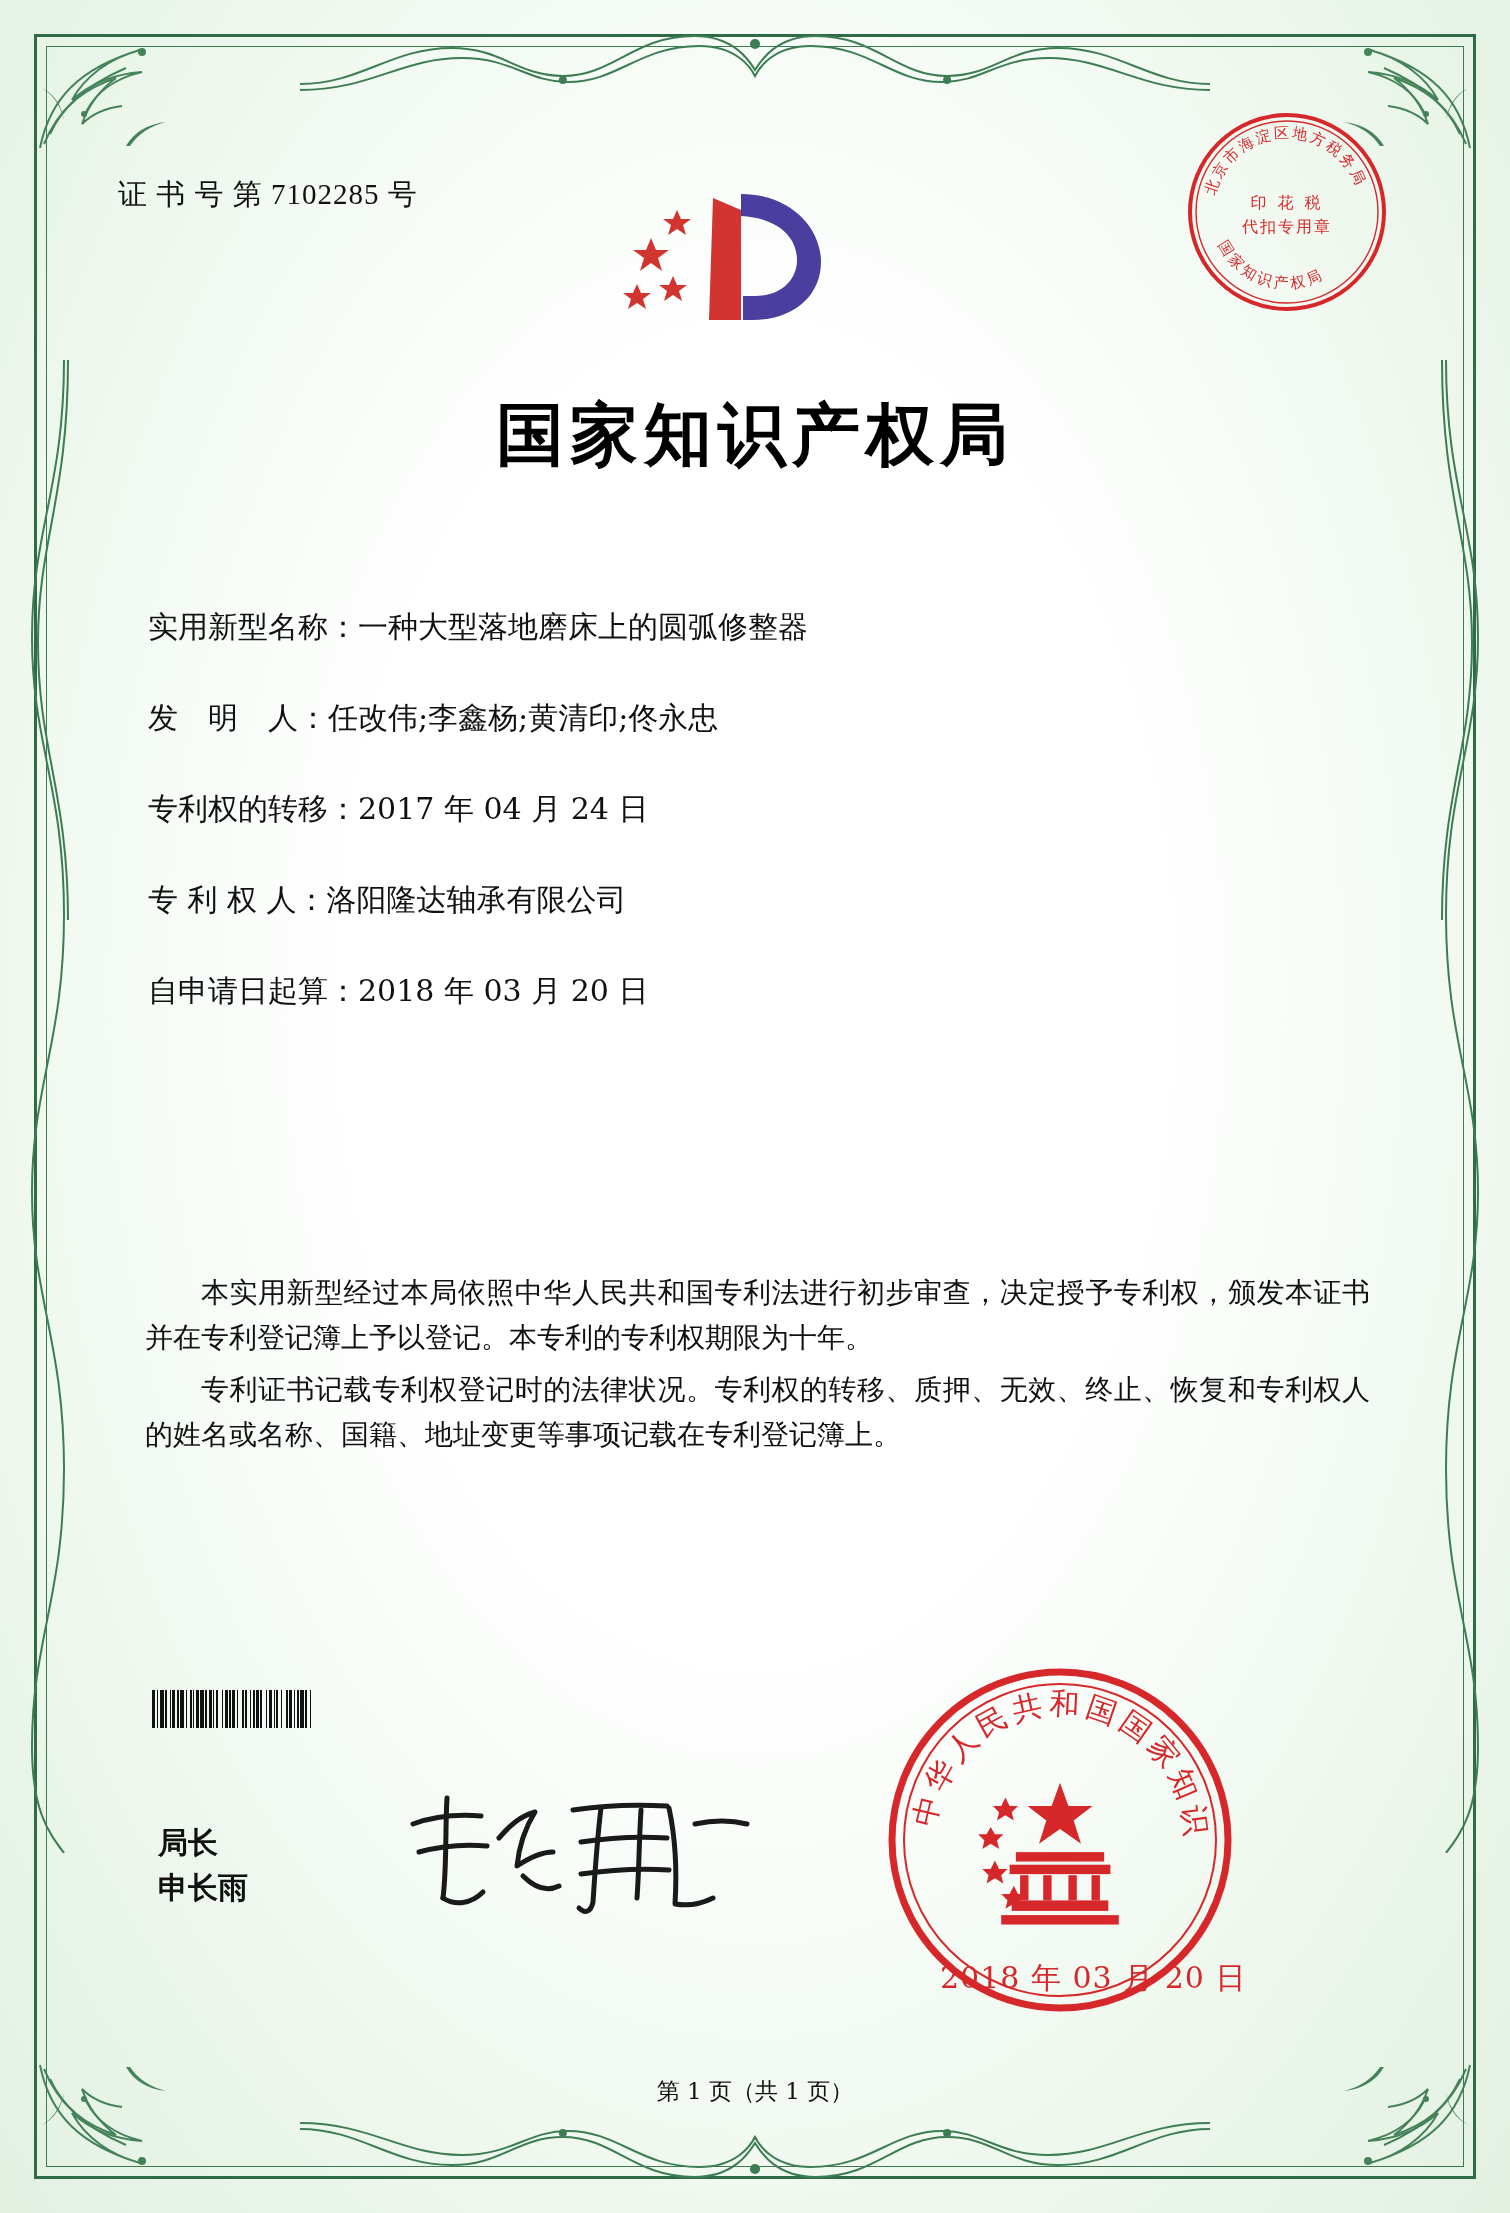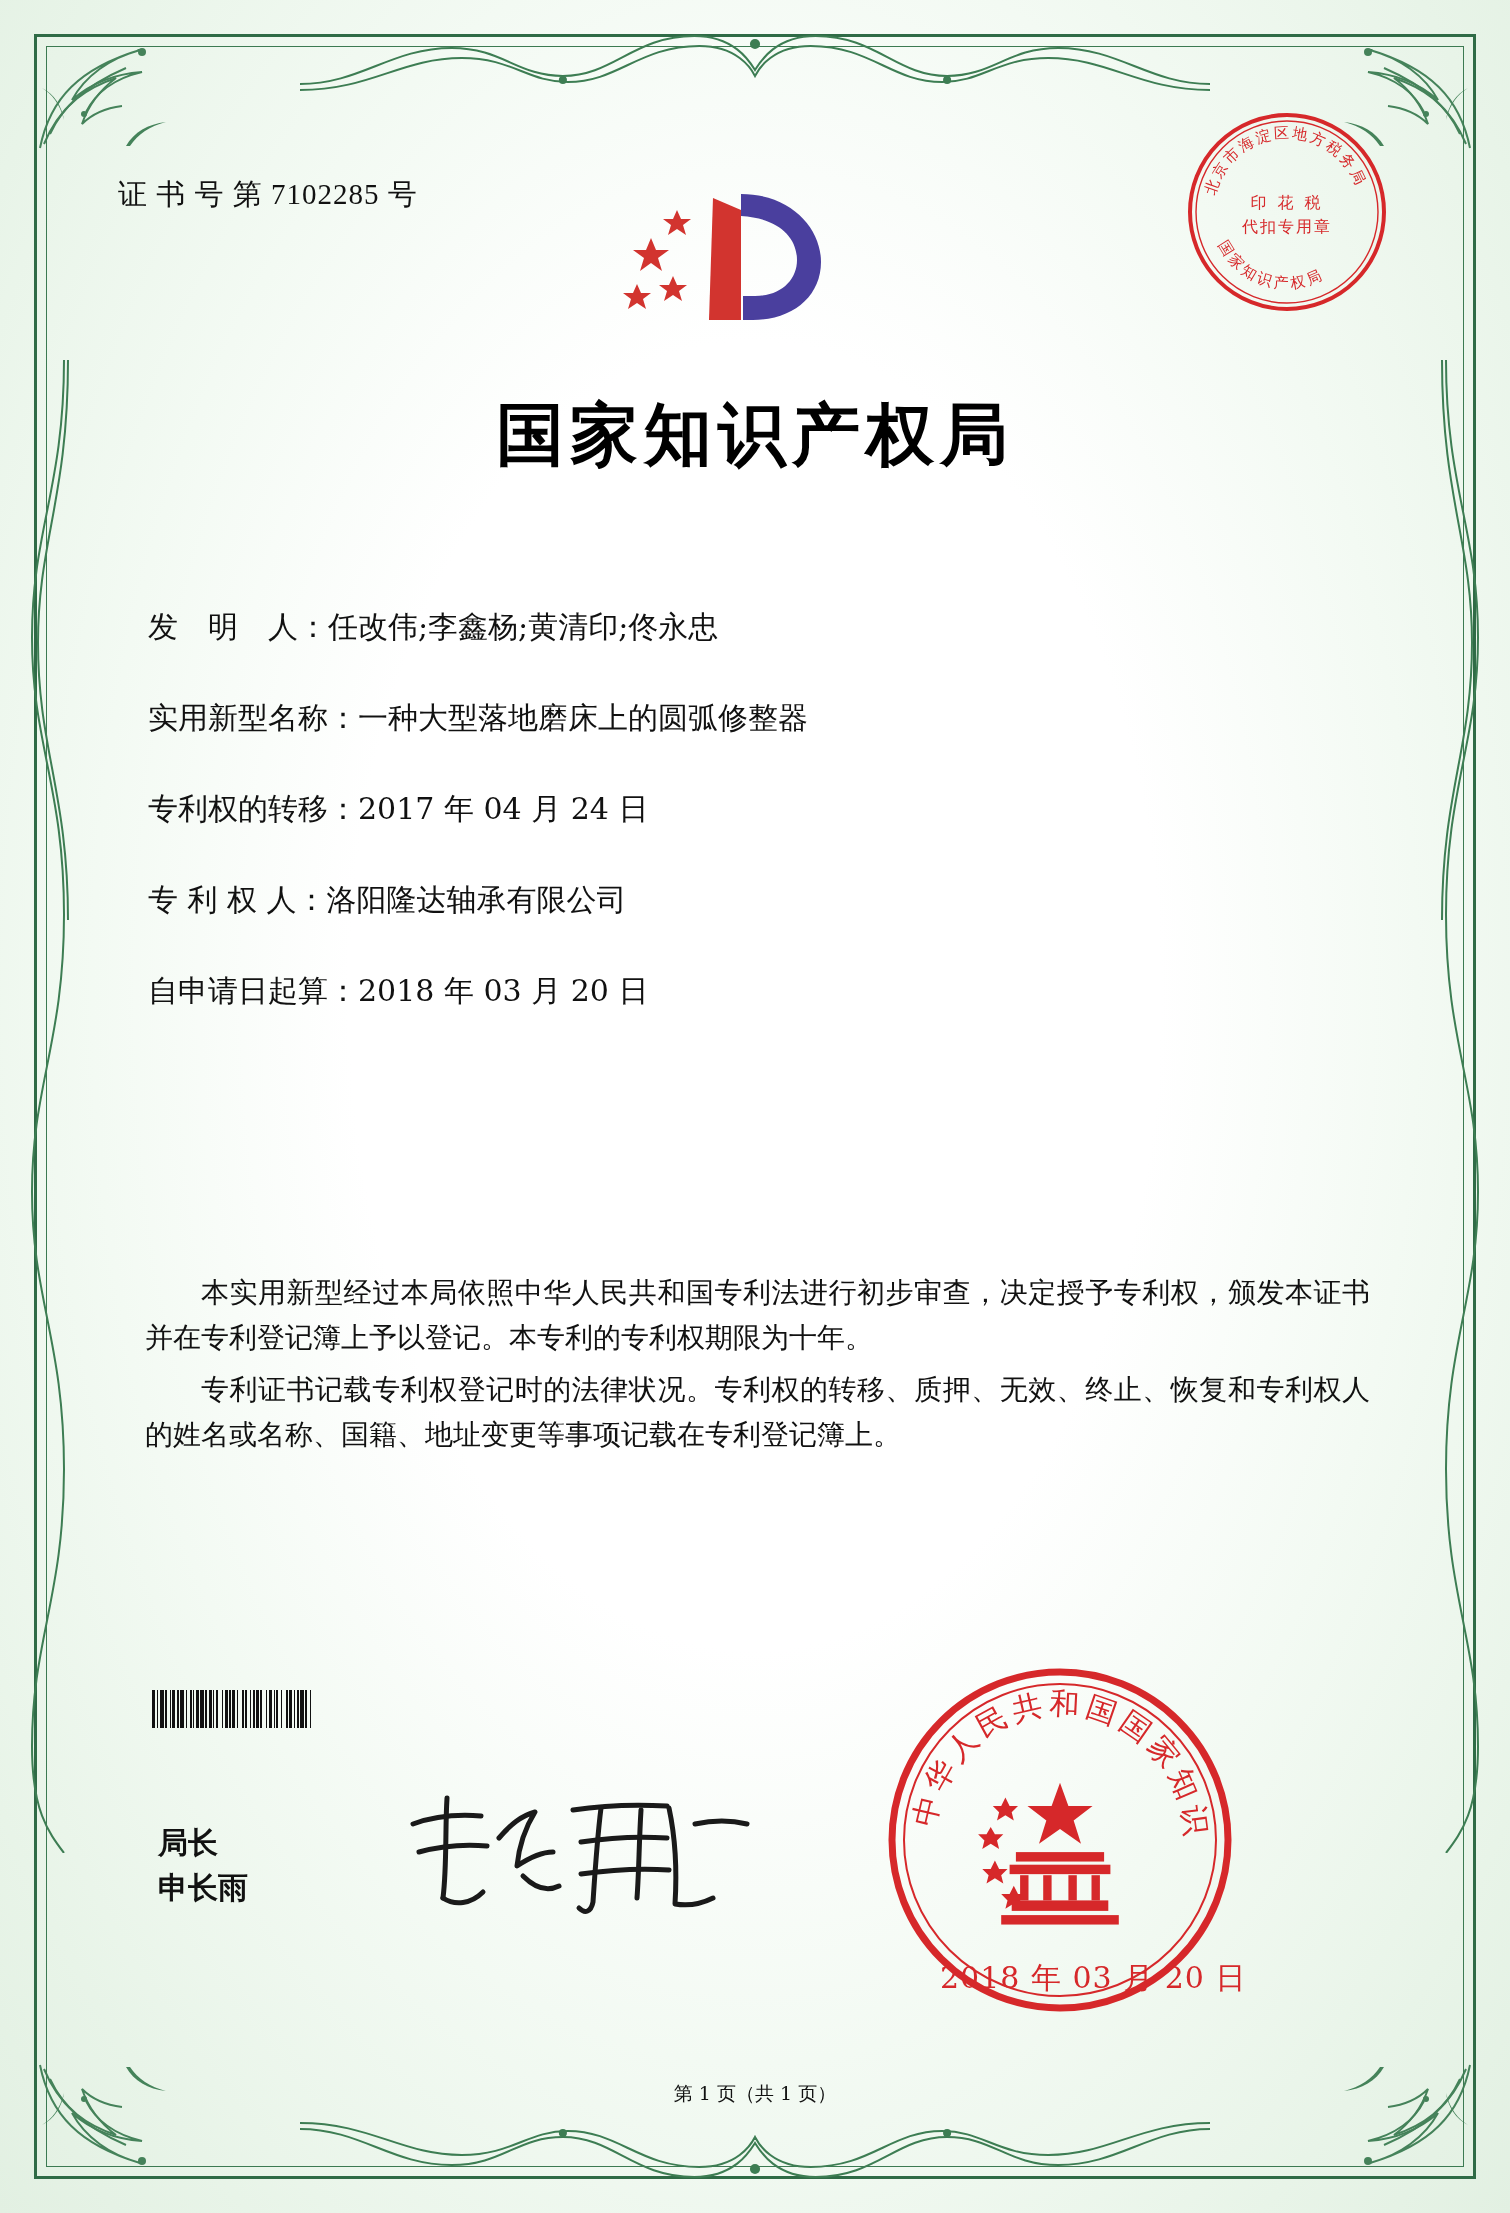--- a/index.html
+++ b/index.html
@@ -207,21 +207,21 @@
     color: #d6282a;
     font-family: "DejaVu Serif", "Liberation Serif", serif;
     letter-spacing: 1px;
   }
 
   .page-footer {
     position: absolute;
     left: 0; right: 0;
     bottom: 106px;
     text-align: center;
-    font-size: 19px;
+    font-size: 23px;
     font-family: "DejaVu Serif", "Liberation Serif", serif;
   }
 </style>
 </head>
 <body>
 
 <div class="page">
 
   <div class="border-outer"></div>
   <div class="border-inner"></div>
@@ -338,24 +338,24 @@
         </text>
         <text x="102" y="98" text-anchor="middle" font-family="'DejaVu Serif', serif" font-size="16" fill="#d6282a" letter-spacing="3">印 花 税</text>
         <text x="102" y="122" text-anchor="middle" font-family="'DejaVu Serif', serif" font-size="16" fill="#d6282a" letter-spacing="2">代扣专用章</text>
       </svg>
     </div>
 
     <div class="title">国家知识产权局</div>
 
     <div class="fields">
       <div class="field-row">
-        <span class="field-label">发　明　人：</span><span class="field-value">任改伟;李鑫杨;黄清印;佟永忠</span>
+        <span class="field-label">实用新型名称：</span><span class="field-value">一种大型落地磨床上的圆弧修整器</span>
       </div>
       <div class="field-row">
-        <span class="field-label">实用新型名称：</span><span class="field-value">一种大型落地磨床上的圆弧修整器</span>
+        <span class="field-label">发　明　人：</span><span class="field-value">任改伟;李鑫杨;黄清印;佟永忠</span>
       </div>
       <div class="field-row">
         <span class="field-label">专利权的转移：</span><span class="field-value">2017 年 04 月 24 日</span>
       </div>
       <div class="field-row">
         <span class="field-label">专 利 权 人：</span><span class="field-value">洛阳隆达轴承有限公司</span>
       </div>
       <div class="field-row">
         <span class="field-label">自申请日起算：</span><span class="field-value">2018 年 03 月 20 日</span>
       </div>

